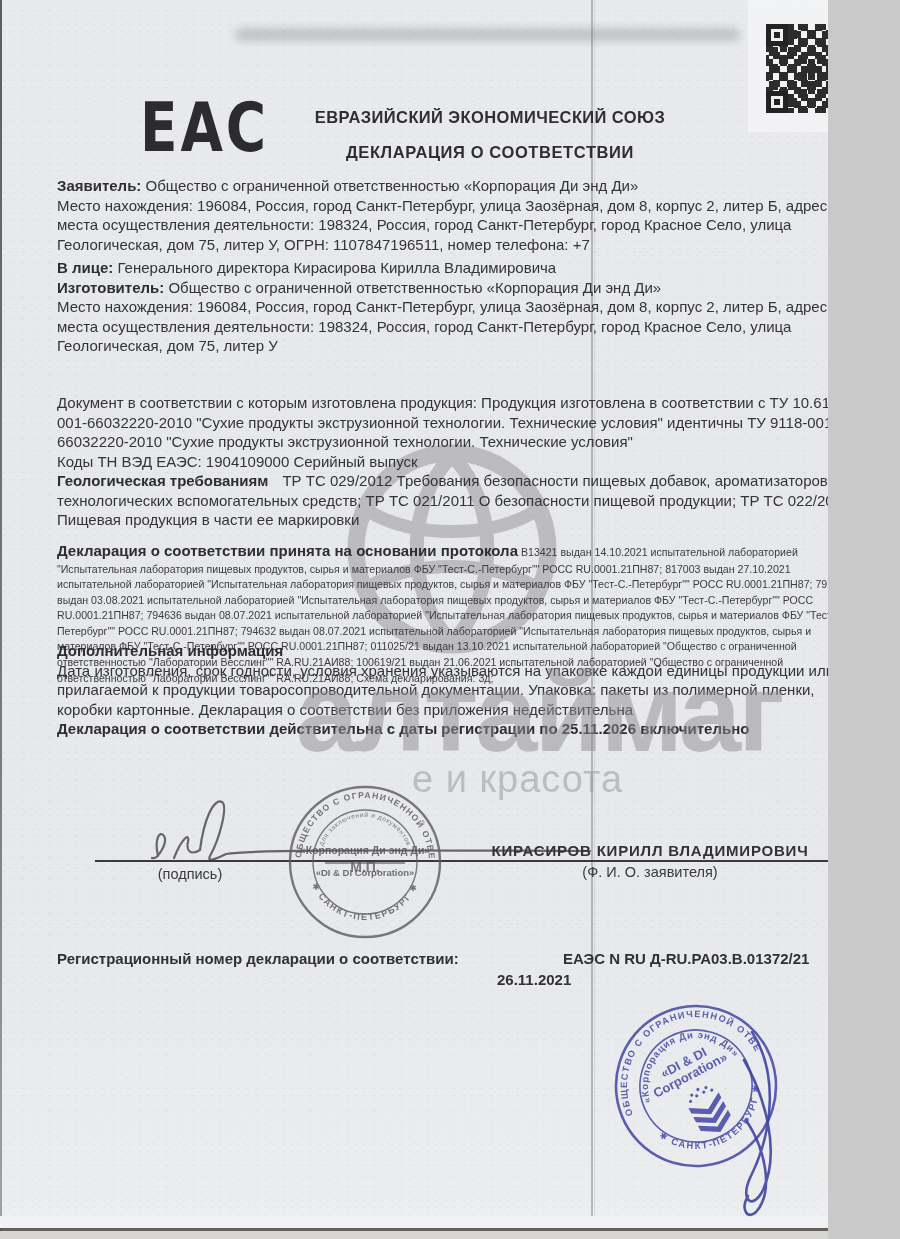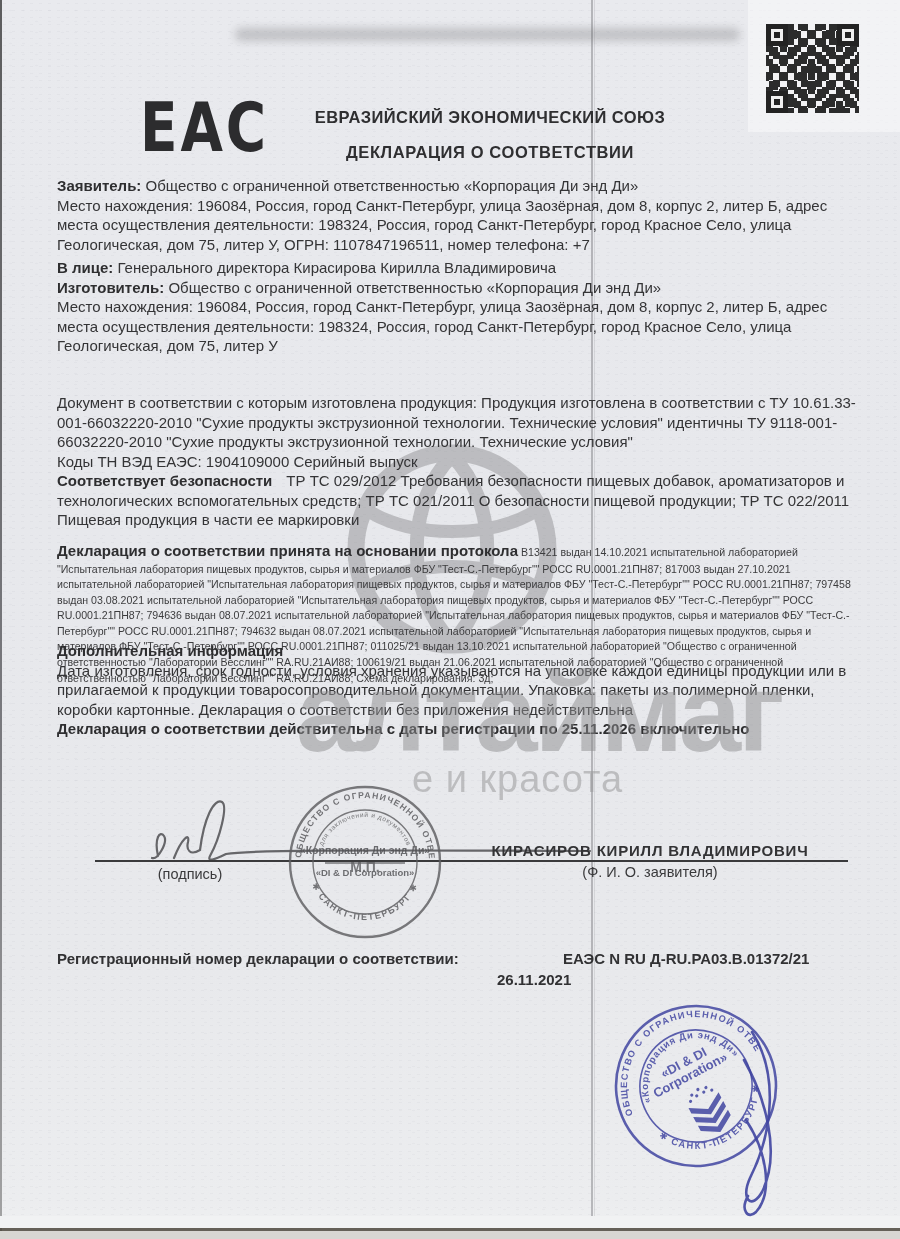--- a/index.html
+++ b/index.html
@@ -1,16 +1,16 @@
 <!DOCTYPE html>
 <html><head>
 <meta charset="utf-8">
 <style>
   html,body{margin:0;padding:0;background:#c9c9c9;}
-  .page{position:relative;width:900px;height:1239px;overflow:hidden;
+  .page{position:relative;width:828px;height:1239px;overflow:hidden;
     font-family:"Liberation Sans","DejaVu Sans",sans-serif;color:#353535;
     background:
       radial-gradient(rgba(40,40,60,0.035) 1px,transparent 1.2px),
       radial-gradient(rgba(40,40,60,0.03) 1px,transparent 1.2px),
       linear-gradient(180deg,#e9eaee 0%,#e7e8ec 40%,#e8e9ec 78%,#ecedef 97%,#f0f1f2 100%);
     background-size:9px 7px,13px 11px,100% 100%;
     background-position:0 0,4px 5px,0 0;}
   .edge-left{position:absolute;left:0;top:0;width:2px;height:1239px;background:linear-gradient(180deg,#2e2e2e,#55555a 60%,#8a8a8a);opacity:.75;}
   .edge-bottom-strip{position:absolute;left:0;top:1216px;width:900px;height:12px;background:#f1f2f3;}
   .edge-bottom-line{position:absolute;left:0;top:1228px;width:900px;height:3px;background:#4c473d;opacity:.85;}
@@ -88,21 +88,21 @@
     <p><b class="lead">Заявитель:</b><span> Общество с ограниченной ответственностью «Корпорация Ди энд Ди»</span></p>
     <p>Место нахождения: 196084, Россия, город Санкт-Петербург, улица Заозёрная, дом 8, корпус 2, литер Б, адрес места осуществления деятельности: 198324, Россия, город Санкт-Петербург, город Красное Село, улица Геологическая, дом 75, литер У, ОГРН: 1107847196511, номер телефона: +7</p>
     <p class="mt4"><b class="lead">В лице:</b><span> Генерального директора Кирасирова Кирилла Владимировича</span></p>
     <p><b class="lead">Изготовитель:</b><span> Общество с ограниченной ответственностью «Корпорация Ди энд Ди»</span></p>
     <p>Место нахождения: 196084, Россия, город Санкт-Петербург, улица Заозёрная, дом 8, корпус 2, литер Б, адрес места осуществления деятельности: 198324, Россия, город Санкт-Петербург, город Красное Село, улица Геологическая, дом 75, литер У</p>
   </div>
 
   <div class="flow" style="top:393px">
     <p>Документ в соответствии с которым изготовлена продукция: Продукция изготовлена в соответствии с ТУ 10.61.33-001-66032220-2010 "Сухие продукты экструзионной технологии. Технические условия" идентичны ТУ 9118-001-66032220-2010 "Сухие продукты экструзионной технологии. Технические условия"</p>
     <p>Коды ТН ВЭД ЕАЭС: 1904109000 Серийный выпуск</p>
-    <p><b class="lead gap">Соответствует безопасности</b><span>ТР ТС 029/2012 Требования безопасности пищевых добавок, ароматизаторов и технологических вспомогательных средств; ТР ТС 021/2011 О безопасности пищевой продукции; ТР ТС 022/2011 Пищевая продукция в части ее маркировки</span></p>
+    <p><b class="lead gap">Геологическая требованиям</b><span>ТР ТС 029/2012 Требования безопасности пищевых добавок, ароматизаторов и технологических вспомогательных средств; ТР ТС 021/2011 О безопасности пищевой продукции; ТР ТС 022/2011 Пищевая продукция в части ее маркировки</span></p>
   </div>
 
   <div class="flow chunkC" style="top:541px">
     <p><b class="lead" style="font-size:15px;line-height:19.5px">Декларация о соответствии принята на основании протокола</b><span class="small-run"> В13421 выдан 14.10.2021  испытательной лабораторией "Испытательная лаборатория пищевых продуктов, сырья и материалов ФБУ "Тест-С.-Петербург"" РОСС RU.0001.21ПН87; 817003 выдан 27.10.2021  испытательной лабораторией "Испытательная лаборатория пищевых продуктов, сырья и материалов ФБУ "Тест-С.-Петербург"" РОСС RU.0001.21ПН87; 797458 выдан 03.08.2021  испытательной лабораторией "Испытательная лаборатория пищевых продуктов, сырья и материалов ФБУ "Тест-С.-Петербург"" РОСС RU.0001.21ПН87; 794636 выдан 08.07.2021  испытательной лабораторией "Испытательная лаборатория пищевых продуктов, сырья и материалов ФБУ "Тест-С.-Петербург"" РОСС RU.0001.21ПН87; 794632 выдан 08.07.2021  испытательной лабораторией "Испытательная лаборатория пищевых продуктов, сырья и материалов ФБУ "Тест-С.-Петербург"" РОСС RU.0001.21ПН87; 011025/21 выдан 13.10.2021  испытательной лабораторией "Общество с ограниченной ответственностью "Лаборатории Весслинг"" RA.RU.21АИ88; 100619/21 выдан 21.06.2021  испытательной лабораторией "Общество с ограниченной ответственностью "Лаборатории Весслинг"" RA.RU.21АИ88; Схема декларирования: 3д;</span></p>
   </div>
 
   <div class="flow" style="top:641px">
     <p><b class="lead">Дополнительная информация</b></p>
     <p>Дата изготовления, срок годности, условия хранения указываются на упаковке каждой единицы продукции или в прилагаемой к продукции товаросопроводительной документации. Упаковка: пакеты из полимерной пленки, коробки картонные. Декларация о соответствии без приложения недействительна</p>
     <p><b class="lead">Декларация о соответствии действительна с даты регистрации по 25.11.2026 включительно</b></p>

